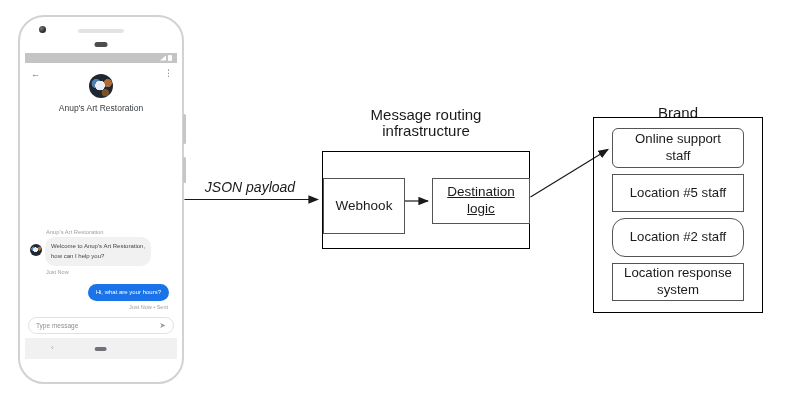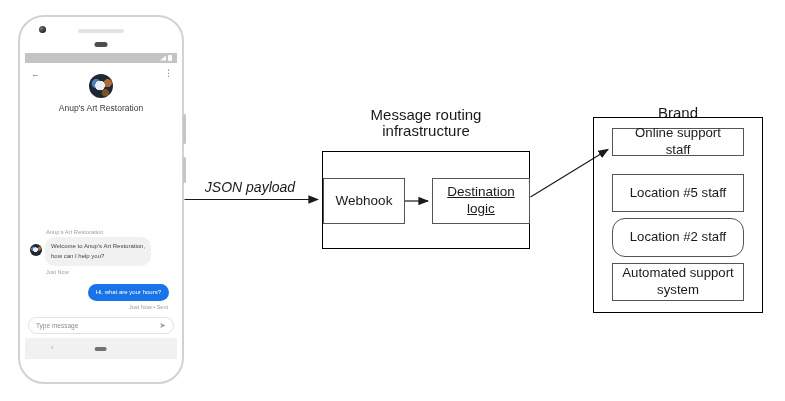--- a/index.html
+++ b/index.html
@@ -76,27 +76,27 @@
   .infra-title{left:346px;top:107px;width:160px;font-size:15px;line-height:16px;}
   .brand-title{left:628px;top:96px;width:100px;font-size:15px;margin-top:8px;}
 
   .outer-box{position:absolute;border:1.4px solid #000;background:transparent;box-sizing:border-box;}
   .infra-box{left:322px;top:151px;width:208px;height:98px;}
   .brand-box{left:593px;top:117px;width:170px;height:196px;}
 
   .node{position:absolute;border:1.4px solid #545454;background:#fff;box-sizing:border-box;
         display:flex;align-items:center;justify-content:center;text-align:center;
         font-size:13.5px;line-height:1.25;color:#1a1a1a;}
-  .webhook{left:323px;top:178px;width:82px;height:46px;}
+  .webhook{left:323px;top:178px;width:82px;height:56px;}
   .destination{left:432px;top:178px;width:98px;height:46px;padding:8px 4px;text-decoration:underline;}
 
   .dest-box{position:absolute;left:612px;width:132px;border:1.4px solid #545454;background:#fff;
             box-sizing:border-box;display:flex;align-items:center;justify-content:center;
             text-align:center;font-size:13.2px;line-height:1.28;color:#1a1a1a;padding:0 8px;}
-  .db1{top:128px;height:28px;}
+  .db1{top:128px;height:40px;border-radius:6px;}
   .db2{top:174px;height:38px;}
   .db3{top:218px;height:39px;border-radius:13px;}
   .db4{top:263px;height:38px;}
 </style>
 </head>
 <body>
 
 <div class="canvas">
 
   <svg class="arrows" viewBox="0 0 785 401">
@@ -159,15 +159,15 @@
   <div class="dlabel infra-title">Message routing infrastructure</div>
   <div class="outer-box infra-box"></div>
   <div class="node webhook">Webhook</div>
   <div class="node destination">Destination logic</div>
 
   <div class="dlabel brand-title">Brand</div>
   <div class="outer-box brand-box"></div>
   <div class="dest-box db1">Online support staff</div>
   <div class="dest-box db2">Location #5 staff</div>
   <div class="dest-box db3">Location #2 staff</div>
-  <div class="dest-box db4">Automated support system</div>
+  <div class="dest-box db4">Location response system</div>
 
 </div>
 
 </body></html>

